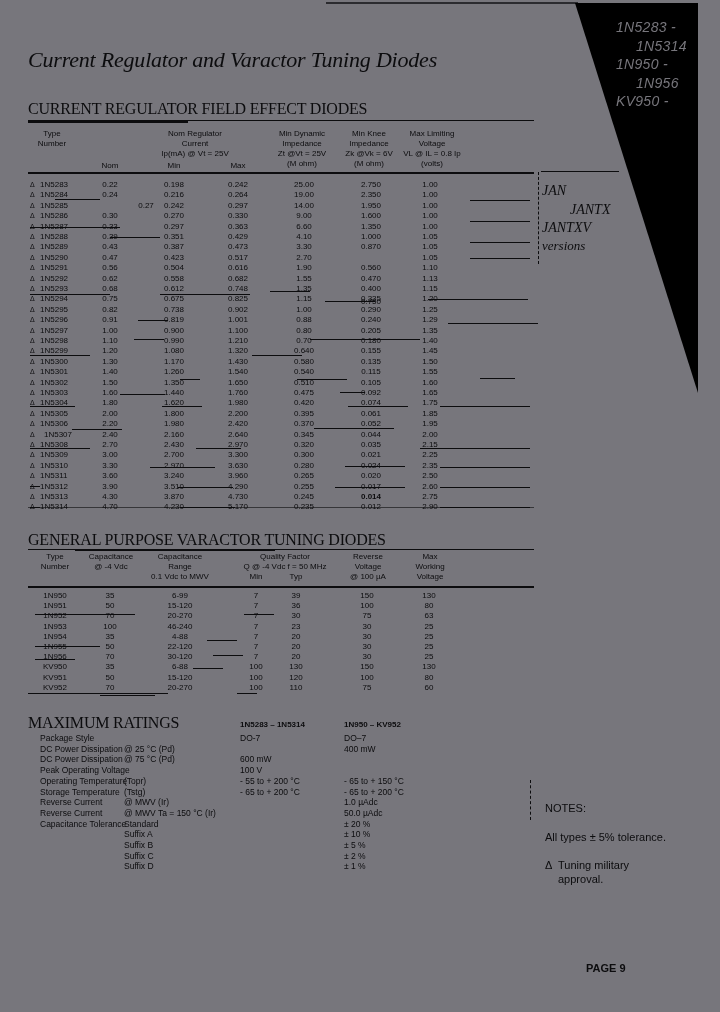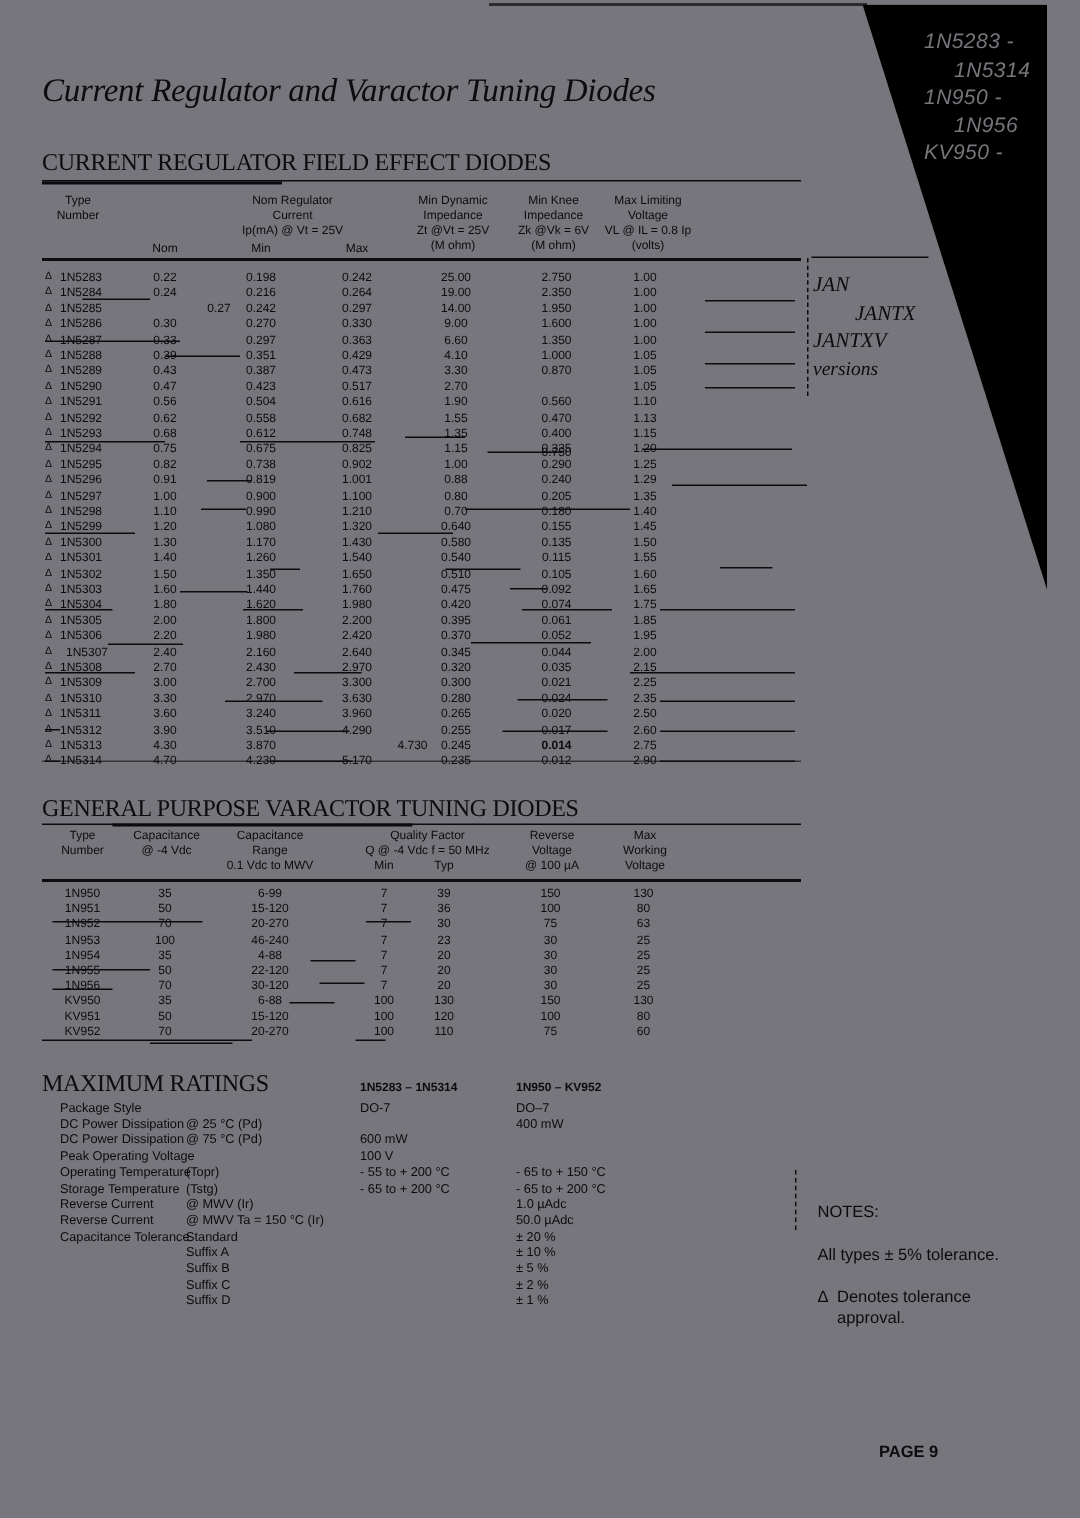--- a/index.html
+++ b/index.html
@@ -393,21 +393,21 @@
       <span class="cell" style="left: 223px; width: 30px;">4.290</span>
       <span class="cell" style="left: 287px; width: 34px;">0.255</span>
       <span class="cell" style="left: 354px; width: 34px;">0.017</span>
       <span class="cell" style="left: 415px; width: 30px;">2.60</span>
     </div>
     <div class="row" style="top: 492px;">
       <span class="delta">Δ</span>
       <span class="cell" style="left: 40px; width: 36px; text-align: left;">1N5313</span>
       <span class="cell" style="left: 95px; width: 30px;">4.30</span>
       <span class="cell" style="left: 159px; width: 30px;">3.870</span>
-      <span class="cell" style="left: 223px; width: 30px; margin-left: 37px;">4.730</span>
+      <span class="cell" style="left: 223px; width: 30px;">4.730</span>
       <span class="cell" style="left: 287px; width: 34px;">0.245</span>
       <span class="cell" style="left: 354px; width: 34px; font-weight: bold;">0.014</span>
       <span class="cell" style="left: 415px; width: 30px;">2.75</span>
     </div>
     <div class="row" style="top: 502.4px;">
       <span class="delta">Δ</span>
       <span class="cell" style="left: 40px; width: 36px; text-align: left;">1N5314</span>
       <span class="cell" style="left: 95px; width: 30px;">4.70</span>
       <span class="cell" style="left: 159px; width: 30px;">4.230</span>
       <span class="cell" style="left: 223px; width: 30px;">5.170</span>
@@ -610,21 +610,21 @@
     <div class="mr" style="left: 40px; top: 861.4px;"></div>
     <div class="mr" style="left: 124px; top: 861.4px;">Suffix D</div>
     <div class="mr" style="left: 240px; top: 861.4px;"></div>
     <div class="mr" style="left: 344px; top: 861.4px;">± 1 %</div>
   </div>
 
 <div class="dash-v" style="left:530px; top:780px; height:40px;"></div>
 <div class="notes" style="top:801px;">NOTES:</div>
 <div class="notes" style="top:830px;">All types ± 5% tolerance.</div>
 <div class="notes" style="top:858px;">Δ</div>
-<div class="notes" style="left:558px; top:858px;">Denotes tolerance</div>
+<div class="notes" style="left:558px; top:858px;">Tuning military</div>
 <div class="notes" style="left:558px; top:872px;">approval.</div>
 
 <div class="page-num">PAGE 9</div>
 
 <div class="rule" style="left: 55px; top: 199px; width: 45px; height: 1px;"></div>
 <div class="rule" style="left: 30px; top: 227px; width: 90px; height: 1px;"></div>
 <div class="rule" style="left: 110px; top: 237px; width: 50px; height: 1px;"></div>
 <div class="rule" style="left: 470px; top: 200px; width: 60px; height: 1px;"></div>
 <div class="rule" style="left: 470px; top: 221px; width: 60px; height: 1px;"></div>
 <div class="rule" style="left: 470px; top: 242px; width: 60px; height: 1px;"></div>

